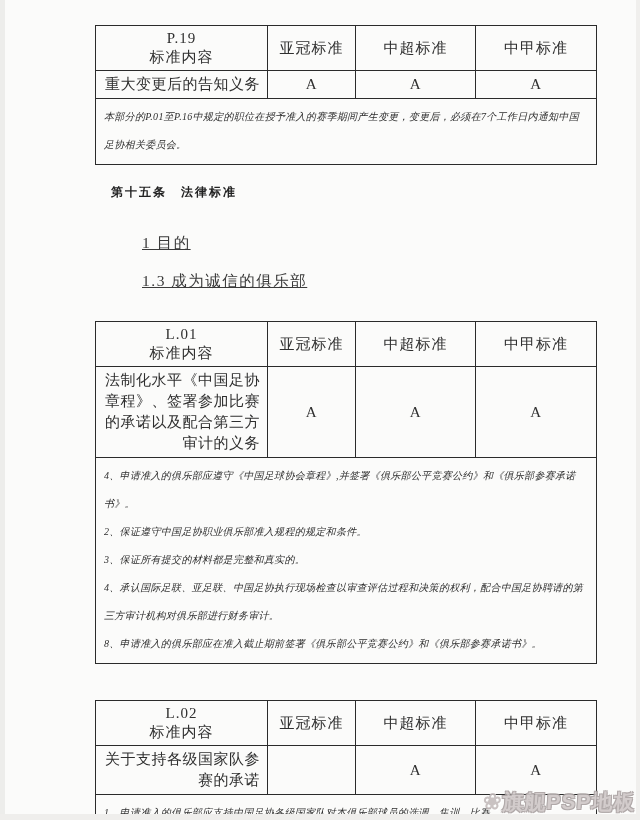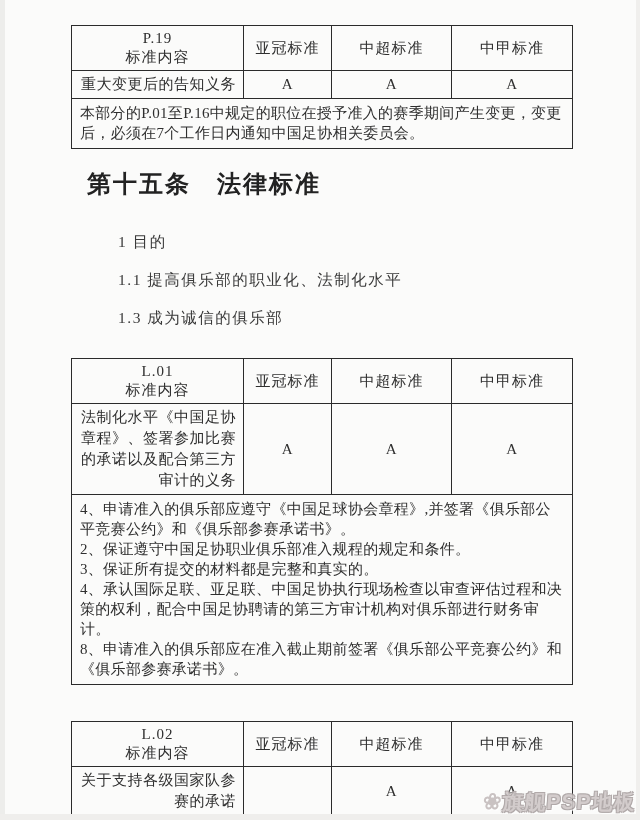--- a/index.html
+++ b/index.html
@@ -5,20 +5,21 @@
   * { margin: 0; padding: 0; box-sizing: border-box; }
   html, body { background: #ffffff; }
   .page {
     position: relative;
     width: 640px;
     height: 820px;
     background: #fbfbfa;
     overflow: hidden;
     font-family: "Liberation Serif", "DejaVu Serif", serif;
     color: #333333;
+    padding-left: 24px;
   }
   .edge-left { position: absolute; left: 0; top: 0; width: 5px; height: 100%; background: #ededeb; }
   .edge-right { position: absolute; right: 0; top: 0; width: 4px; height: 100%; background: #f0efed; }
   .edge-bottom { position: absolute; left: 0; bottom: 0; width: 100%; height: 6px; background: #efeeec; }
 
   table.std {
     width: 501px;
     margin-left: 71px;
     border-collapse: collapse;
     table-layout: fixed;
@@ -29,40 +30,41 @@
   td.c1 { width: 172px; }
   td.c2 { width: 88px; }
   td.c3 { width: 120px; }
   td.c4 { width: 121px; }
 
   tr.head td { text-align: center; padding: 3px 2px; line-height: 19px; letter-spacing: 1px; }
   tr.head .code { line-height: 19px; }
   tr.data td { text-align: center; padding: 2px 4px; line-height: 21px; letter-spacing: 0.5px; }
   tr.data td.content { text-align: right; padding: 3px 7px; }
   tr.note td { padding: 4px 8px 5px 8px; }
-  tr.note p { line-height: 20px; letter-spacing: 0.3px; font-size: 15px; text-align: left; }
+  tr.note p { line-height: 28px; letter-spacing: 0.3px; font-size: 10px; text-align: left; font-style: italic; }
 
   .t1 { margin-top: 25px; }
   .t2 { margin-top: 32px; }
   .t3 { margin-top: 36px; }
 
   h1.section {
     margin: 19px 0 0 87px;
-    font-size: 24px;
+    font-size: 12px;
     font-weight: bold;
     letter-spacing: 2px;
     color: #222222;
   }
   .purpose { margin-top: 33px; }
   .purpose p {
     margin: 0 0 21px 118px;
     font-size: 15.5px;
     letter-spacing: 1.5px;
     line-height: 17px;
     color: #3a3a3a;
+    text-decoration: underline;
   }
 
   .watermark {
     position: absolute;
     right: 5px;
     bottom: 4px;
     display: flex;
     align-items: center;
     gap: 1px;
     font-family: "Liberation Sans", sans-serif;
@@ -110,21 +112,20 @@
         <p>本部分的P.01至P.16中规定的职位在授予准入的赛季期间产生变更，变更后，必须在7个工作日内通知中国足协相关委员会。</p>
       </td>
     </tr>
   </tbody>
     </table>
 
   <h1 class="section">第十五条　法律标准</h1>
 
   <div class="purpose">
     <p>1 目的</p>
-    <p>1.1 提高俱乐部的职业化、法制化水平</p>
     <p>1.3 成为诚信的俱乐部</p>
   </div>
 
   <table class="std t2">
     <tbody>
         <tr class="head">
       <td class="c1">
         <div class="code">L.01</div>
         <div>标准内容</div>
       </td>

